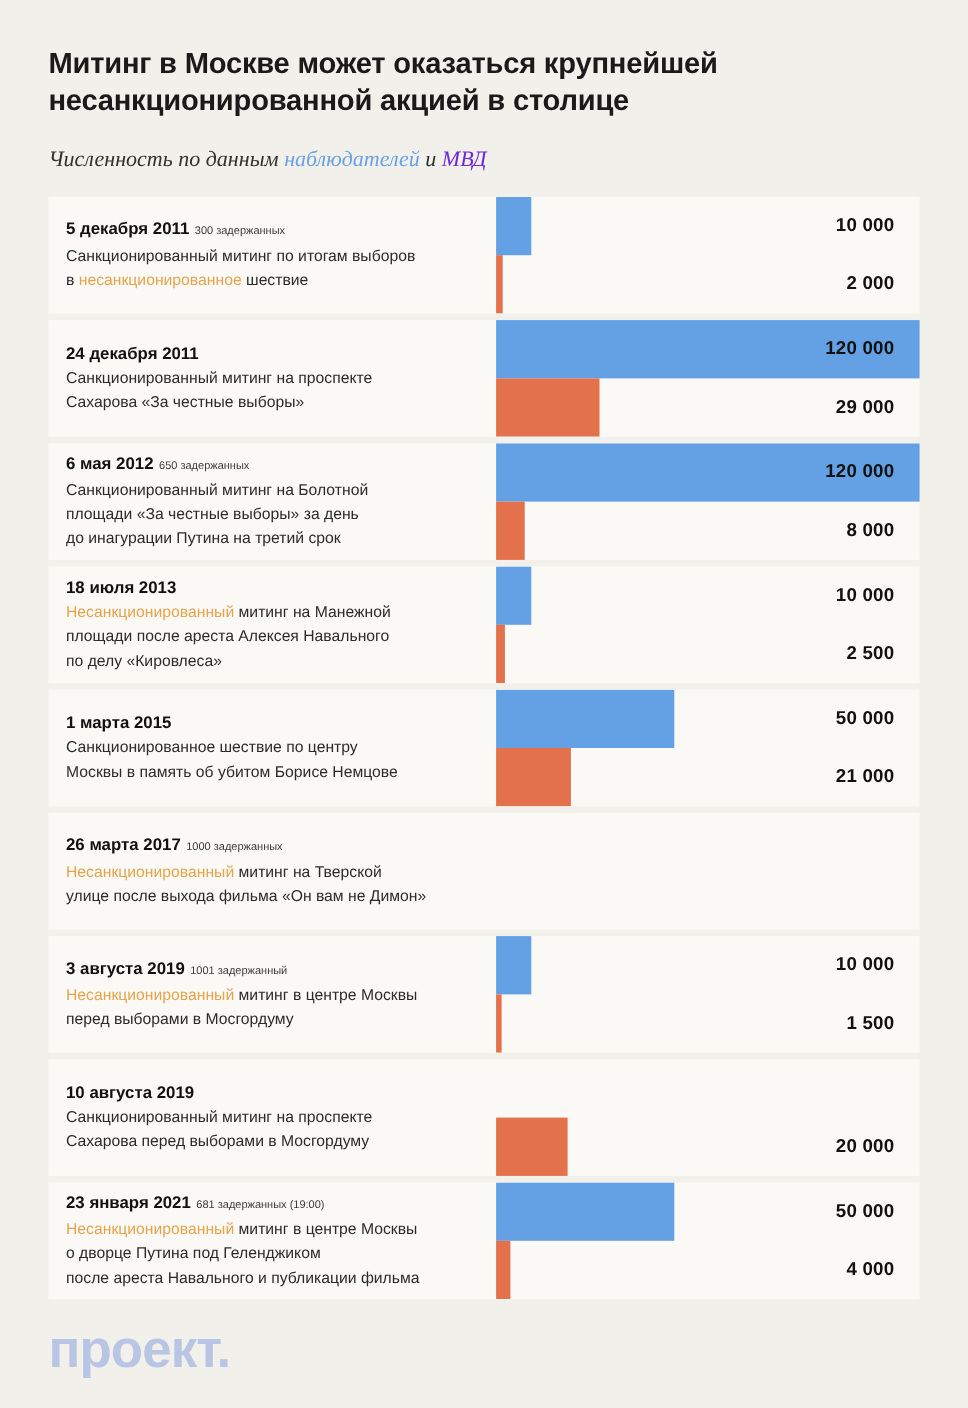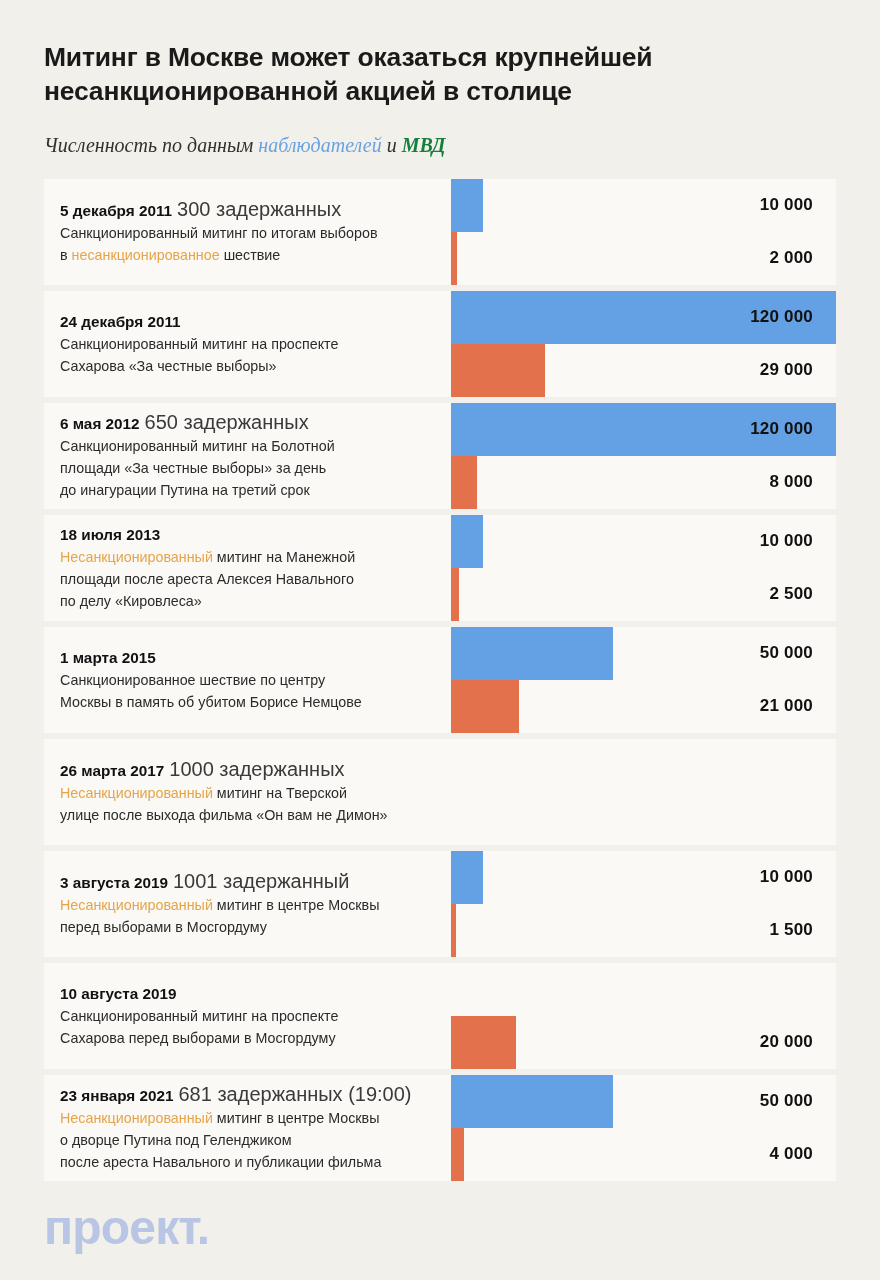--- a/index.html
+++ b/index.html
@@ -39,21 +39,21 @@
   .subtitle {
     font-family: "Liberation Serif", serif;
     font-style: italic;
     font-size: 20px;
     color: #33312C;
     margin-top: 24px;
     line-height: 1.2;
     white-space: nowrap;
   }
   .subtitle .obs { color: #6AA1E3; }
-  .subtitle .mvd { color: #15803d; font-weight: bold; }
+  .subtitle .mvd { color: #6d28d9; }
 
   
   .chart {
     margin-top: 22px;
     padding: 0 44px;
   }
   .row {
     position: relative;
     background: #FAF9F6;
     margin-bottom: 6px;
@@ -85,21 +85,21 @@
   }
   .line-first {
     margin-bottom: 0px;
   }
   .date {
     font-weight: bold;
     font-size: 15.3px;
     color: #111111;
   }
   .detained {
-    font-size: 20px;
+    font-size: 10px;
     color: #3A3A3A;
     margin-left: 5px;
   }
   .hl {
     color: #E5A44A;
   }
 
   
   .bars {
     position: absolute;

